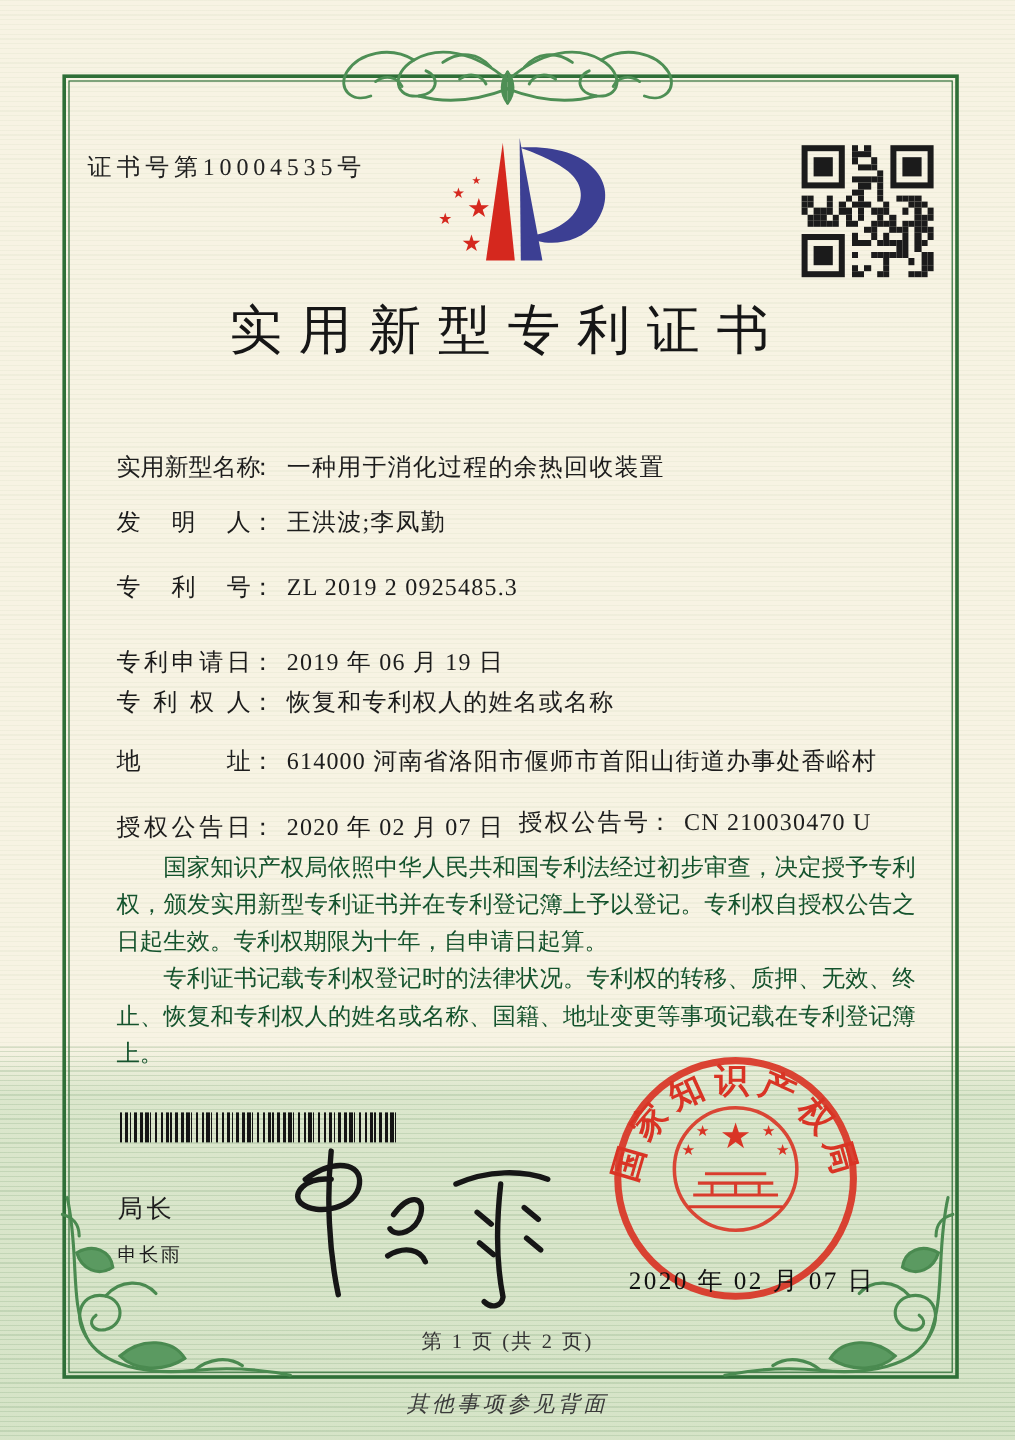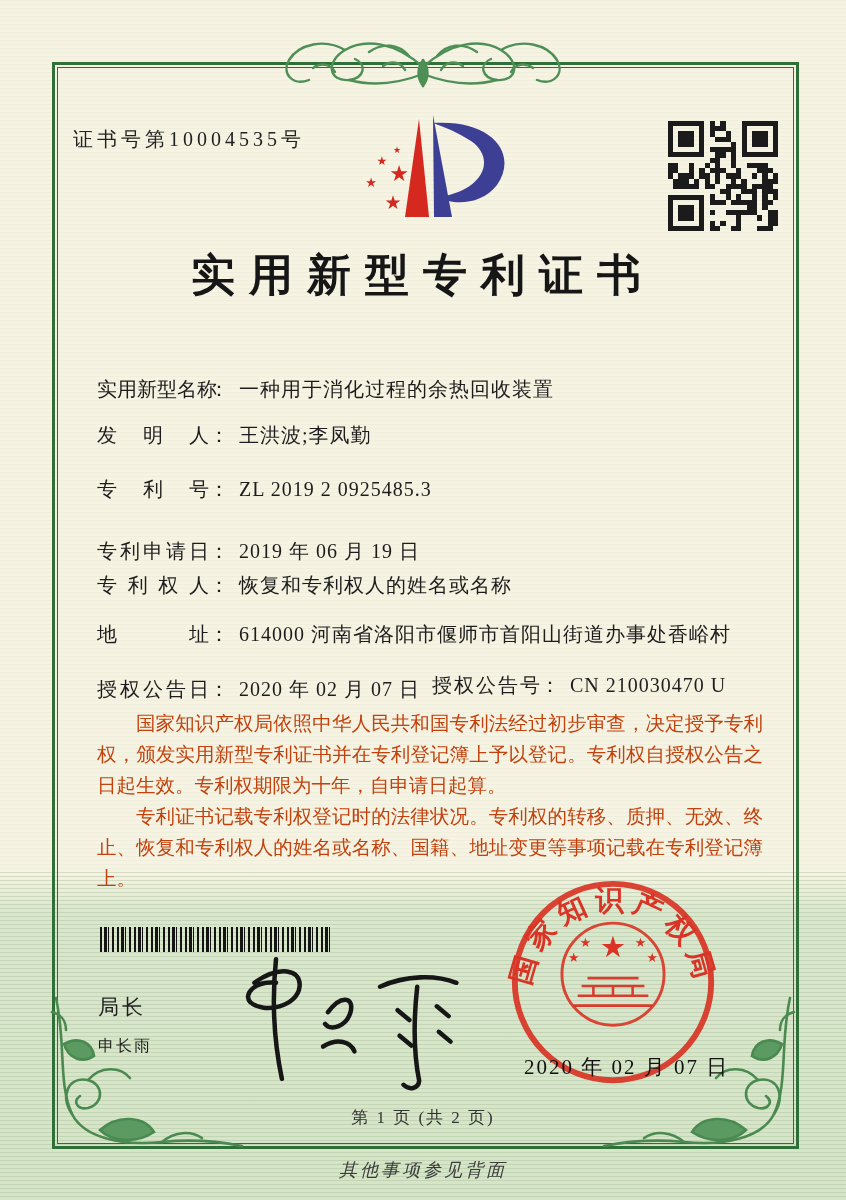--- a/index.html
+++ b/index.html
@@ -55,35 +55,35 @@
     position:absolute;inset:0;display:grid;
     grid-template-columns:repeat(21,1fr);grid-template-rows:repeat(21,1fr);
   }
   .qr-grid div{background:#1b1b1b;}
   .qr-finder{position:absolute;width:36px;height:36px;border:5px solid #1b1b1b;box-sizing:border-box;}
   .qr-finder::after{content:"";position:absolute;left:5px;top:5px;width:16px;height:16px;background:#1b1b1b;}
   .qr-f-tl{left:0;top:0;} .qr-f-tr{right:0;top:0;} .qr-f-bl{left:0;bottom:0;}
 
   .title{
     position:absolute;left:0;top:246px;width:846px;text-align:center;
-    font-size:44px;font-weight:bold;letter-spacing:14px;color:#161616;
+    font-size:44px;font-weight:normal;letter-spacing:14px;color:#161616;
   }
 
   .field{position:absolute;left:97px;font-size:20px;white-space:nowrap;color:#1c1c1c;}
   .flabel{display:inline-block;width:112px;text-align:justify;text-align-last:justify;vertical-align:bottom;}
   .fcolon{display:inline-block;margin-right:10px;}
   .fvalue{letter-spacing:1px;}
   #row-0{top:376px;font-family:Liberation Mono, monospace;} #row-1{top:422px;} #row-2{top:476px;}
   #row-3{top:538px;} #row-4{top:572px;} #row-5{top:621px;} #row-6{top:676px;}
   .grant-no{position:absolute;left:432px;top:672px;font-size:20px;white-space:nowrap;}
   .grant-no .flabel{width:108px;}
 
   .body-text{
     position:absolute;left:97px;top:708px;width:666px;
-    font-size:19.5px;line-height:31px;text-align:justify;color:#c2410c;
+    font-size:19.5px;line-height:31px;text-align:justify;color:#14532d;
   }
   .body-text p{margin:0;text-indent:2em;}
 
   .barcode{
     position:absolute;left:100px;top:927px;width:232px;height:25px;
     background:repeating-linear-gradient(90deg,
       #141414 0 2px, rgba(0,0,0,0) 2px 4px,
       #141414 4px 7px, rgba(0,0,0,0) 7px 8px,
       #141414 8px 9px, rgba(0,0,0,0) 9px 12px,
       #141414 12px 14px, rgba(0,0,0,0) 14px 17px);

